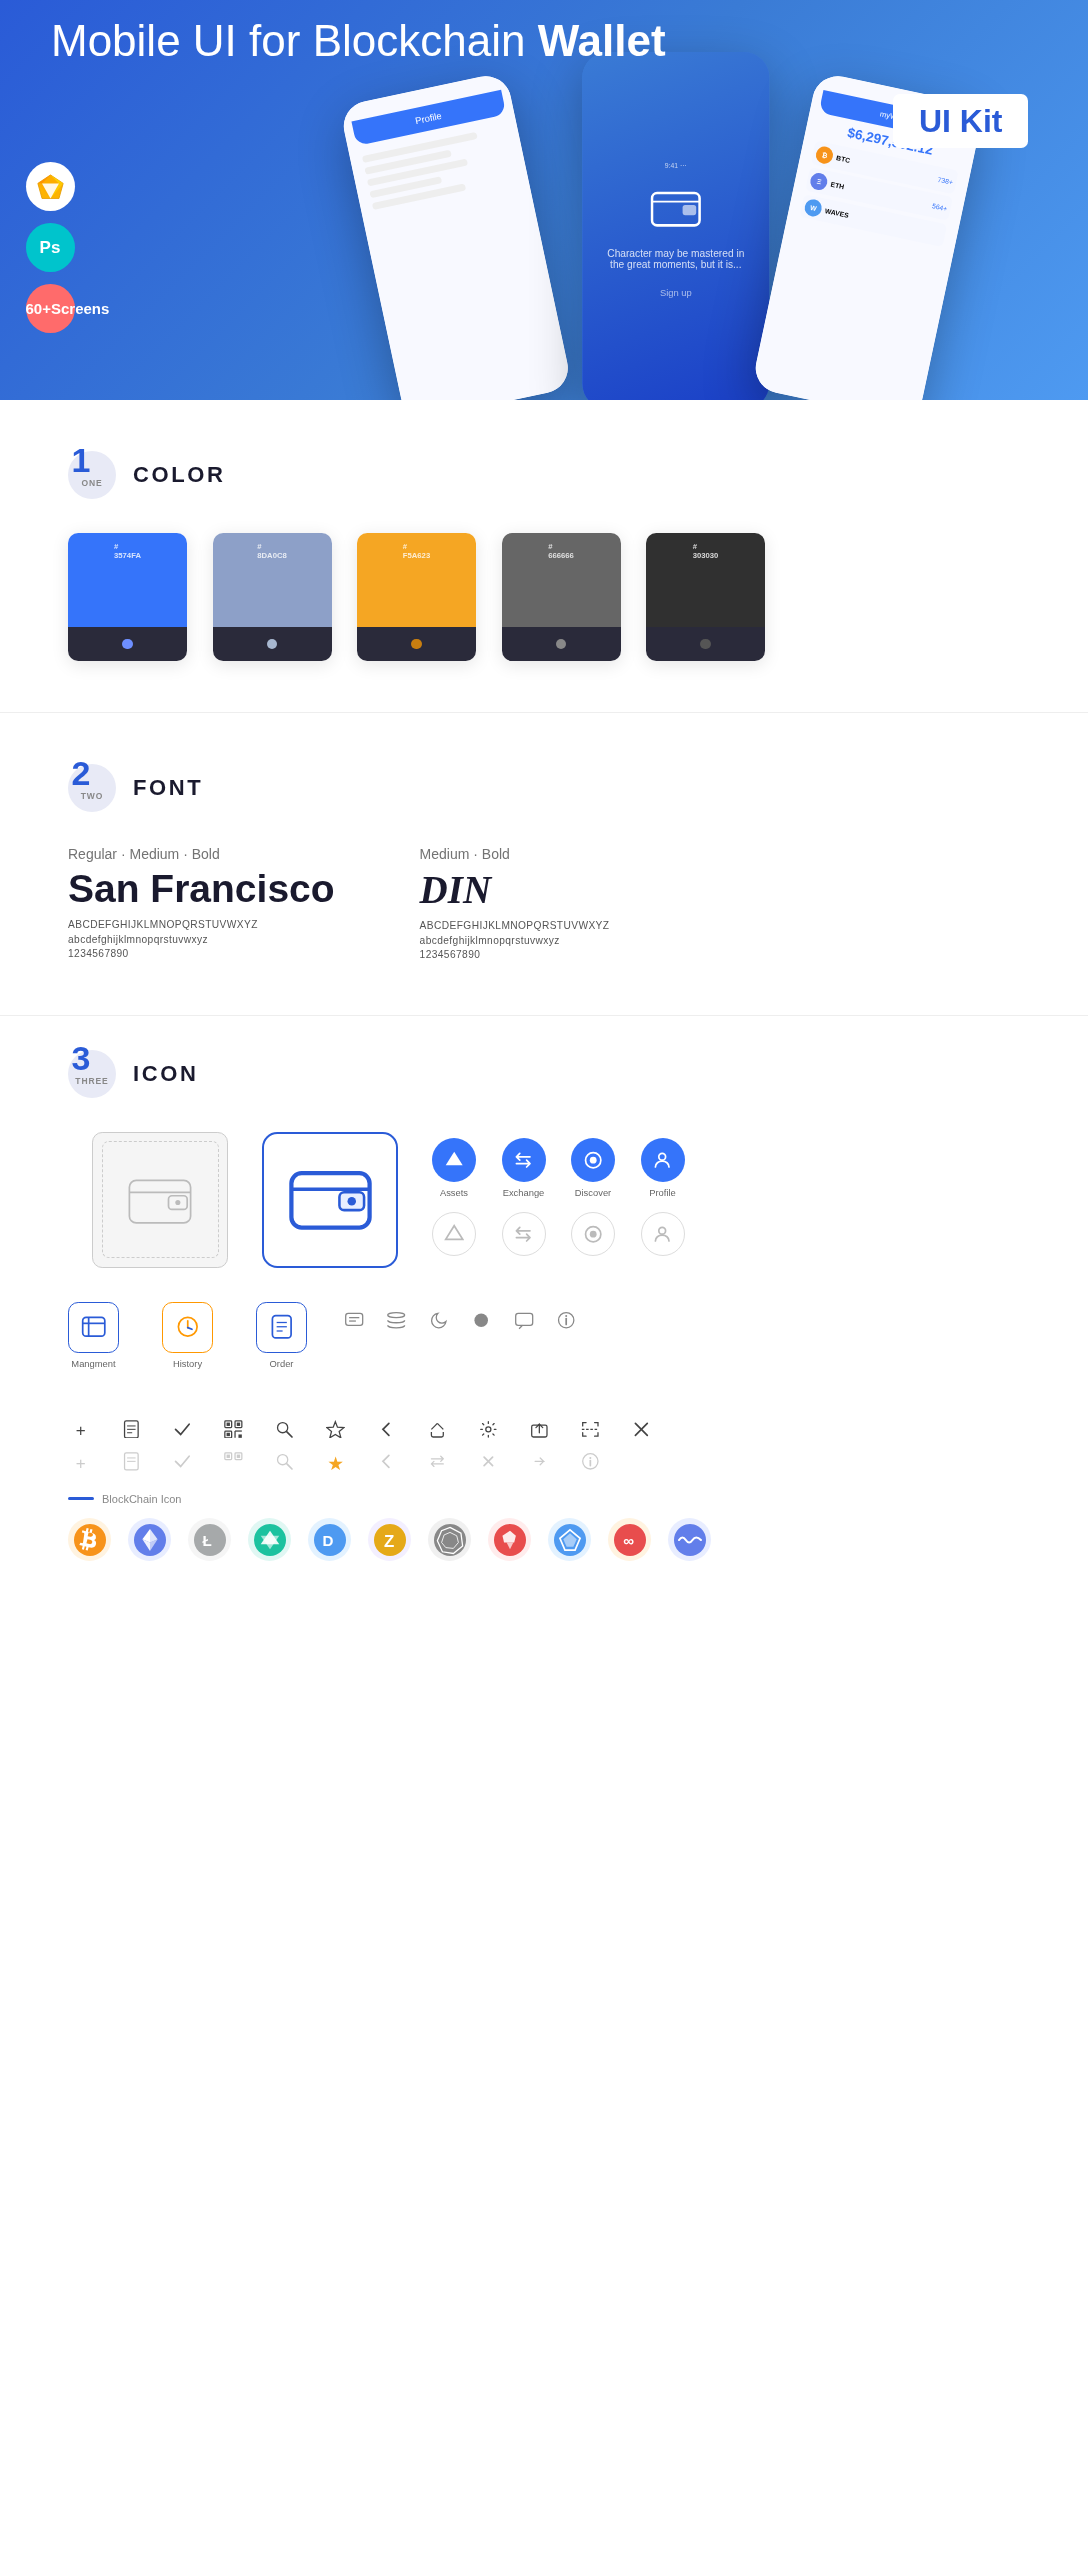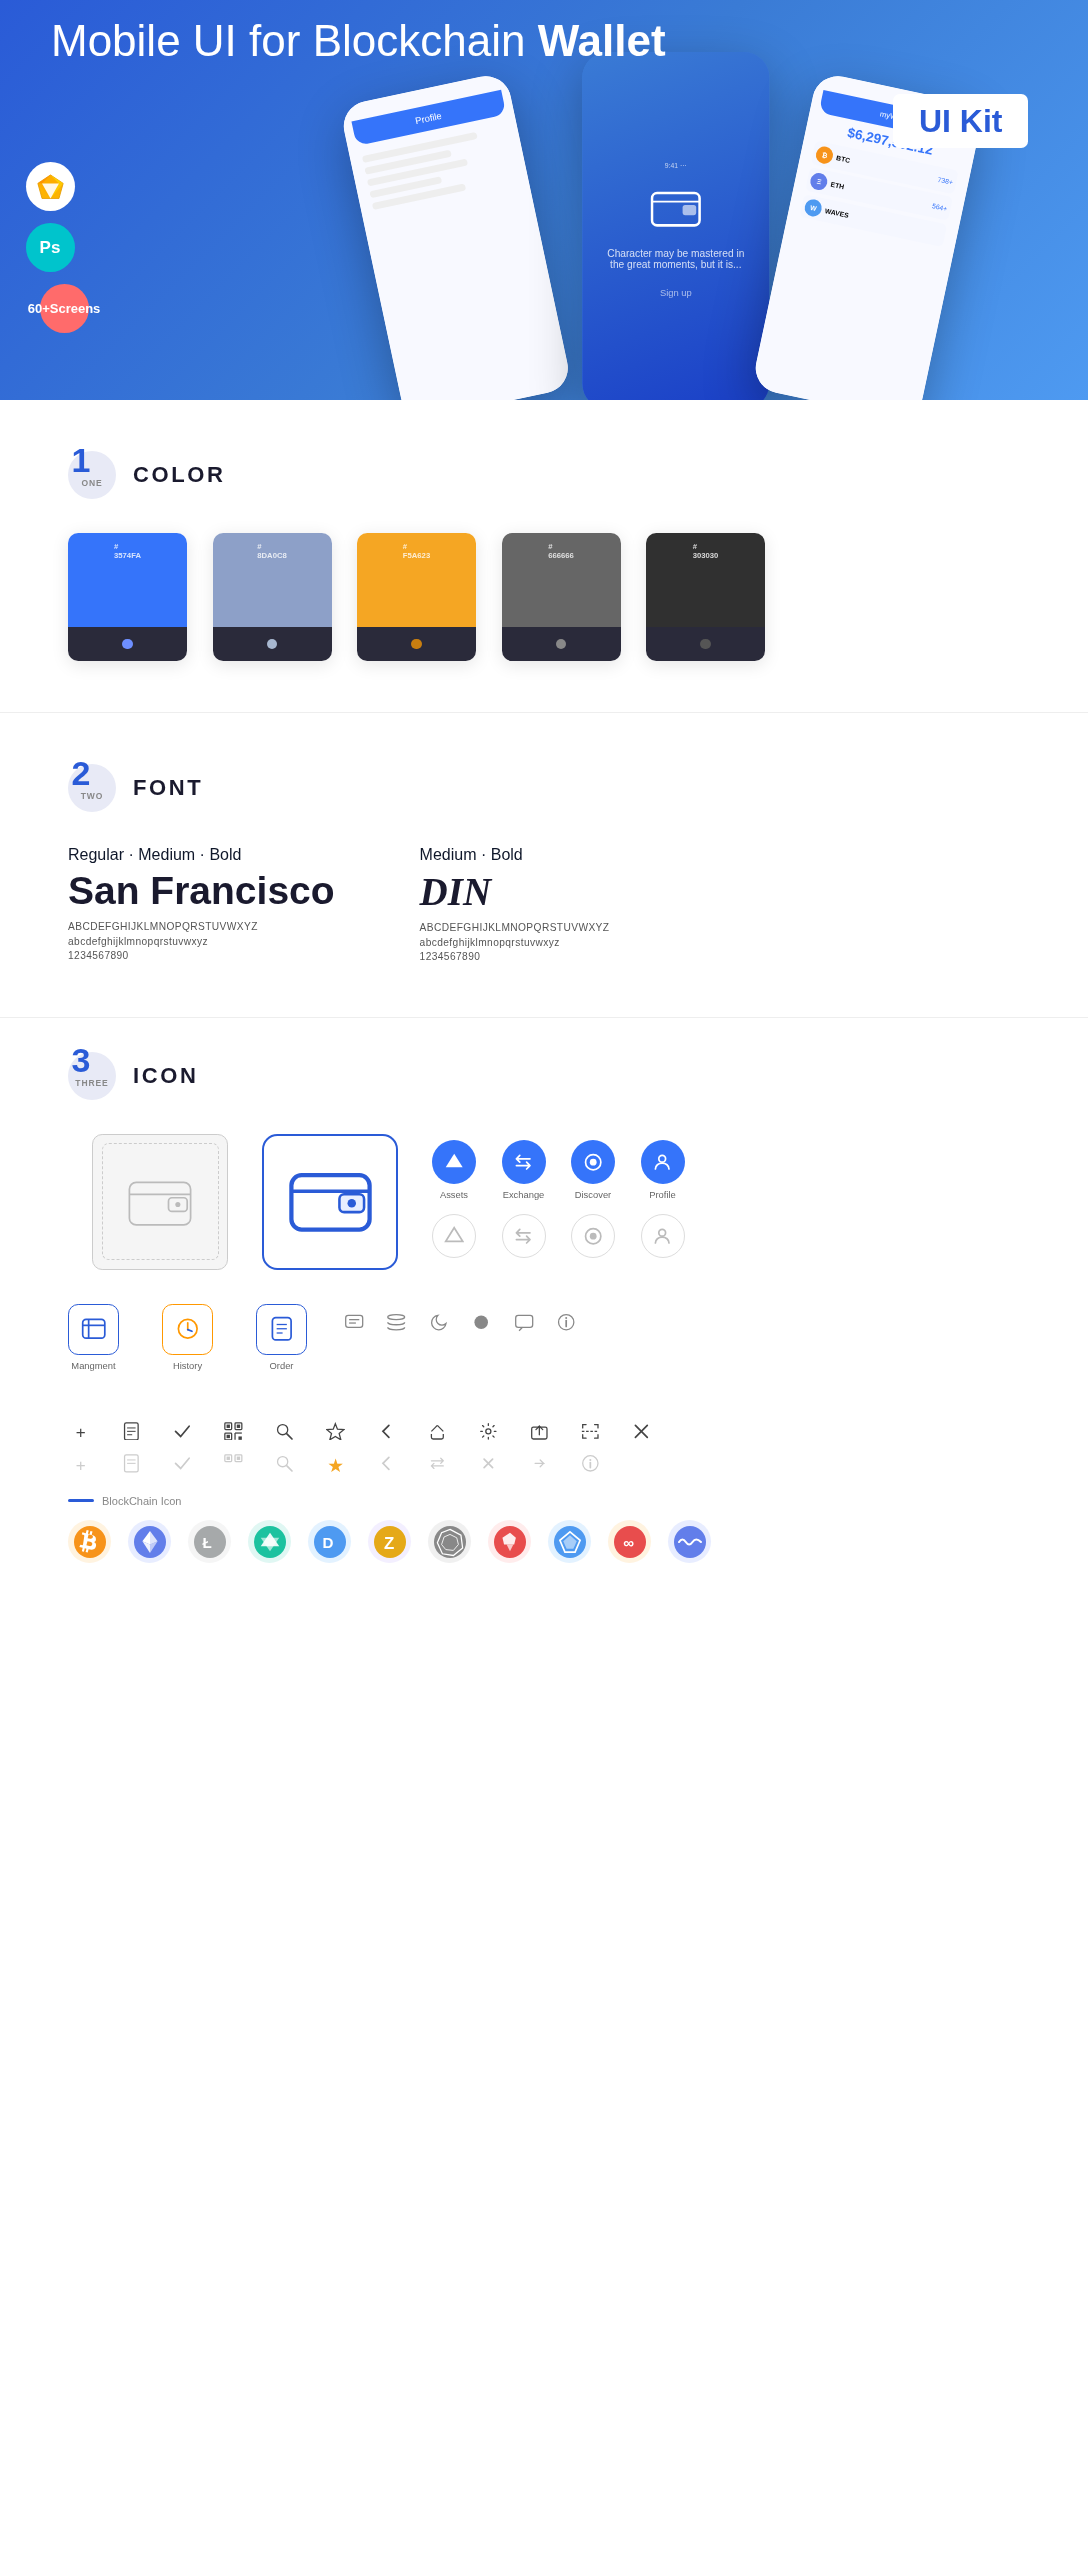--- a/index.html
+++ b/index.html
@@ -57,22 +57,22 @@
       width: 49px; height: 49px;
       background: #00c4cc;
       border-radius: 50%;
       display: flex; align-items: center; justify-content: center;
       color: #fff; font-weight: 900; font-size: 17px;
     }
     .badge-screens {
       width: 49px; height: 49px;
       background: #ff6b6b;
       border-radius: 50%;
-      display: flex; align-items: center; justify-content: center;
-      color: #fff; font-size: 13px; font-weight: 700; text-align: center; line-height: 1.2; margin-left: 14px;
+      display: flex; align-items: center; justify-content: flex-start;
+      color: #fff; font-size: 15px; font-weight: 700; text-align: center; line-height: 1.2;
     }
     .phones-container {
       position: absolute;
       bottom: -25.5px;
       left: 50%;
       transform: translateX(-30%);
       display: flex;
       gap: 17px;
       z-index: 5;
     }
@@ -154,21 +154,21 @@
     }
     .color-bottom {
       height: 34px; background: #2a2a3a;
       display: flex; align-items: center; justify-content: center;
     }
     .color-dot { width: 10.2px; height: 10.2px; border-radius: 50%; background: #555; }
 
     
     .font-row { display: flex; gap: 85px; }
     .font-col {}
-    .font-style-label { font-size: 16px; color: #0f172a; margin-bottom: 5.1px; }
+    .font-style-label { font-size: 14px; color: #737373; margin-bottom: 5.1px; }
     .font-name-sf { font-size: 39px; font-weight: 800; color: #1a1a2e; margin-bottom: 8.5px; }
     .font-name-din { font-size: 39px; font-weight: 700; color: #1a1a2e; font-style: italic; margin-bottom: 8.5px; font-family: serif; }
     .font-chars { font-size: 10.2px; color: #555; margin-bottom: 3.4px; letter-spacing: 0.4px; }
 
     
     .icons-section { padding: 34px 68px 51px; }
     .icon-grid-main { display: flex; gap: 34px; align-items: center; margin-bottom: 34px; padding-left: 24px; }
     .icon-wireframe {
       width: 136px; height: 136px;
       border: 1.7px solid #ccc;

